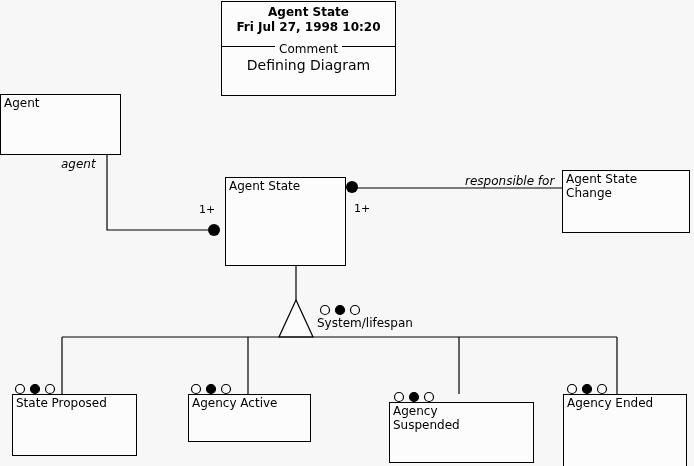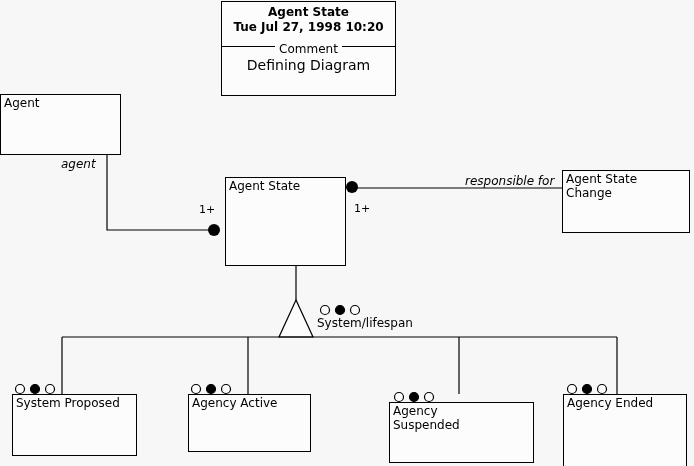--- a/index.html
+++ b/index.html
@@ -158,21 +158,21 @@
   <g>
     <circle cx="572" cy="389" r="4.5" fill="#fcfcfc" stroke="#000" stroke-width="1.2"></circle>
     <circle cx="587" cy="389" r="4.5" fill="#000" stroke="#000" stroke-width="1.2"></circle>
     <circle cx="602" cy="389" r="4.5" fill="#fcfcfc" stroke="#000" stroke-width="1.2"></circle>
   </g>
 </svg>
 
 <div id="title-block" style="background: rgb(252, 252, 252); border-color: rgb(0, 0, 0);">
   <div class="hdr">
     <div>Agent State</div>
-    <div>Tue Jul 27, 1998  10:20</div>
+    <div>Fri Jul 27, 1998  10:20</div>
   </div>
   <div class="sep-row">
     <div class="rule"></div>
     <span class="lbl">Comment</span>
   </div>
   <div class="cmt">Defining Diagram</div>
 </div>
 
 <div class="node" id="node-agent" style="left: 0px; top: 94px; width: 121px; height: 61px; background: rgb(252, 252, 252); border-color: rgb(0, 0, 0);">
   <div class="title">Agent</div>
@@ -181,24 +181,24 @@
 <div class="node" id="node-agent-state" style="left: 225px; top: 177px; width: 121px; height: 89px; background: rgb(252, 252, 252); border-color: rgb(0, 0, 0);">
   <div class="title">Agent State</div>
 </div>
 
 <div class="node" id="node-agent-state-change" style="left: 562px; top: 170px; width: 128px; height: 63px; background: rgb(252, 252, 252); border-color: rgb(0, 0, 0);">
   <div class="title">Agent State
 Change</div>
 </div>
 
 <div class="node" id="node-agency-proposed" style="left: 12px; top: 394px; width: 125px; height: 62px; background: rgb(252, 252, 252); border-color: rgb(0, 0, 0);">
-  <div class="title">System Proposed</div>
-</div>
-
-<div class="node" id="node-agency-active" style="left: 188px; top: 394px; width: 123px; height: 58px; background: rgb(252, 252, 252); border-color: rgb(0, 0, 0);">
+  <div class="title">State Proposed</div>
+</div>
+
+<div class="node" id="node-agency-active" style="left: 188px; top: 394px; width: 123px; height: 48px; background: rgb(252, 252, 252); border-color: rgb(0, 0, 0);">
   <div class="title">Agency Active</div>
 </div>
 
 <div class="node" id="node-agency-suspended" style="left: 389px; top: 402px; width: 145px; height: 61px; background: rgb(252, 252, 252); border-color: rgb(0, 0, 0);">
   <div class="title">Agency
 Suspended</div>
 </div>
 
 <div class="node" id="node-agency-ended" style="left: 563px; top: 394px; width: 124px; height: 75px; background: rgb(252, 252, 252); border-color: rgb(0, 0, 0);">
   <div class="title">Agency Ended</div>

